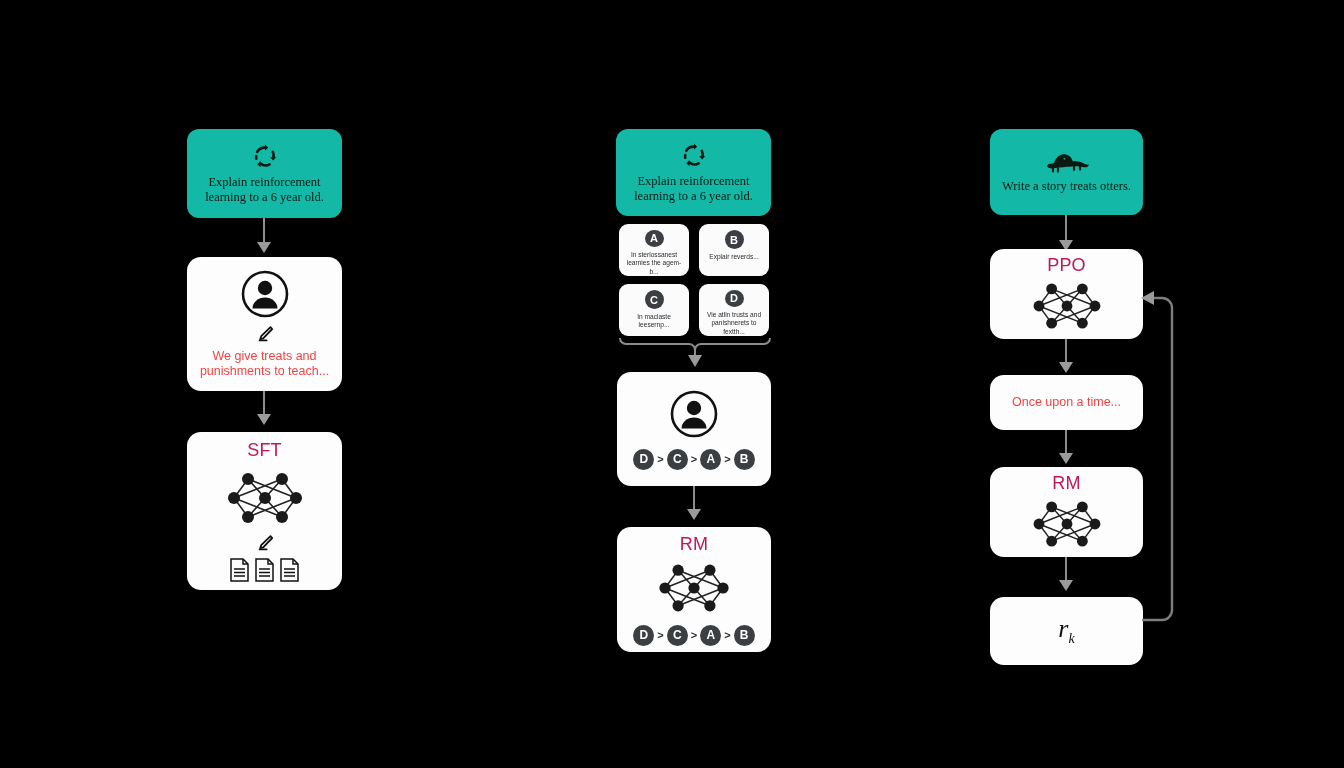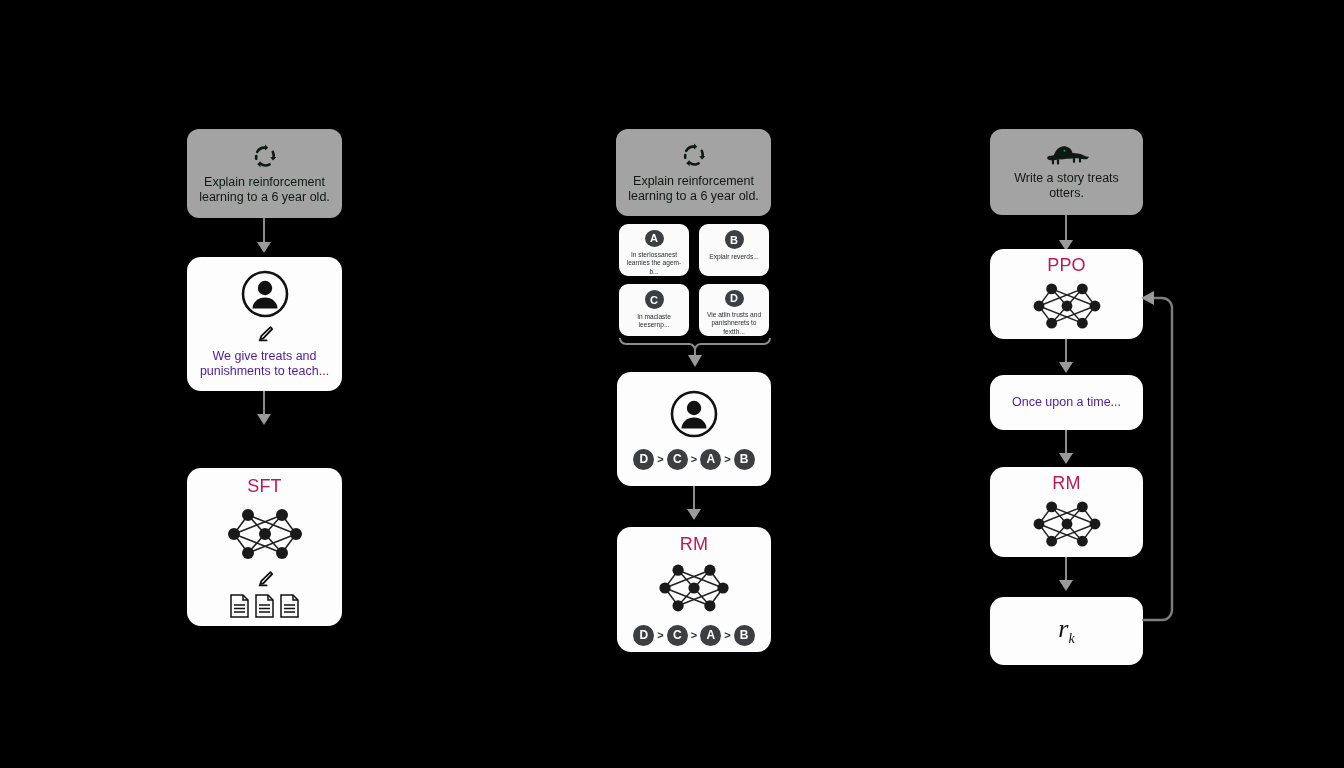--- a/index.html
+++ b/index.html
@@ -10,28 +10,28 @@
   }
   .stage{position:absolute;left:0;top:0;width:1344px;height:768px;}
   .node{
     position:absolute;
     background:#fdfdfd;
     border-radius:14px;
     box-sizing:border-box;
     display:flex;flex-direction:column;align-items:center;justify-content:center;
     color:#111;
   }
-  .node.green{background:#a3a3a3;border-radius:12px;}
+  .node.green{background:#14b8a6;border-radius:12px;font-family:Liberation Serif, serif;}
   .node .title{font-size:18px;font-weight:400;color:#be185d;letter-spacing:.2px;}
   .node .ptext{
     font-size:12.5px;line-height:15px;text-align:center;color:#0d1a12;
     padding:0 8px;font-weight:400;
   }
   .node .btext{
-    font-size:12.5px;line-height:15px;text-align:center;color:#4c1d95;padding:0 10px;
+    font-size:12.5px;line-height:15px;text-align:center;color:#ef4444;padding:0 10px;
   }
 
   
   .conn{position:absolute;background:#8c8c8c;}
   .arrowhead{
     position:absolute;width:0;height:0;
     border-left:7px solid transparent;border-right:7px solid transparent;
     border-top:11px solid #9a9a9a;
   }
 
@@ -102,21 +102,21 @@
         <path d="M15.5 3.2 L17.2 5 L8.2 14.3 L5.2 15.2 L6.2 12.2 Z" fill="none" stroke="#111" stroke-width="1.8" stroke-linejoin="round"></path>
         <path d="M4.6 16.4 L11.6 16.4" stroke="#111" stroke-width="1.8" stroke-linecap="round"></path>
       </svg>
     </span>
     <div class="btext">We give treats and punishments to teach...</div>
   </div>
 
   <div class="conn" style="left:263px;top:391px;width:2px;height:26px;"></div>
   <div class="arrowhead" style="left:257px;top:414px;"></div>
 
-  <div class="node" style="left:187px;top:432px;width:155px;height:158px;margin-top:36px;">
+  <div class="node" style="left:187px;top:432px;width:155px;height:158px;">
     <div class="title" style="margin-bottom:6px;">SFT</div>
     <span>
       <svg width="78" height="62" viewBox="0 0 78 62">
         <g stroke="#222" stroke-width="1.6">
           <line x1="22" y1="12" x2="8" y2="31"></line>
             <line x1="22" y1="12" x2="39" y2="31"></line>
             <line x1="22" y1="12" x2="70" y2="31"></line>
           <line x1="56" y1="12" x2="8" y2="31"></line>
             <line x1="56" y1="12" x2="39" y2="31"></line>
             <line x1="56" y1="12" x2="70" y2="31"></line>

